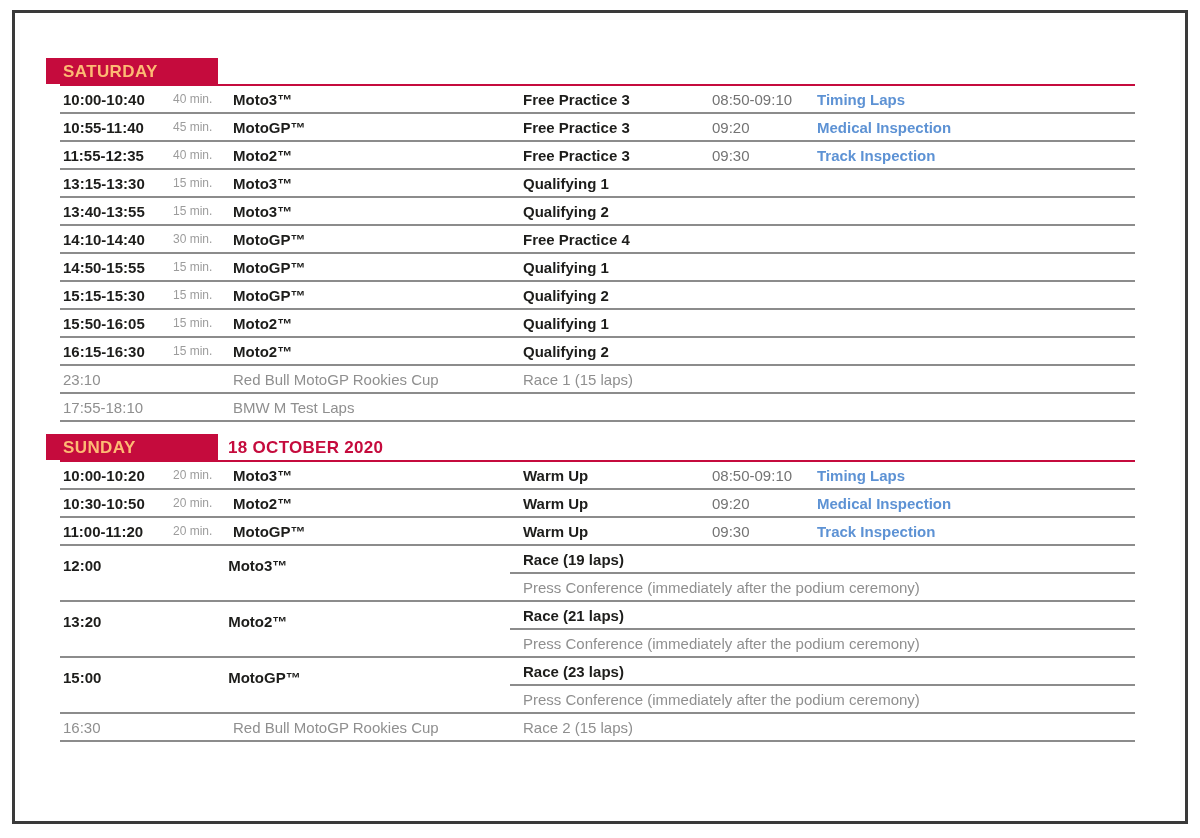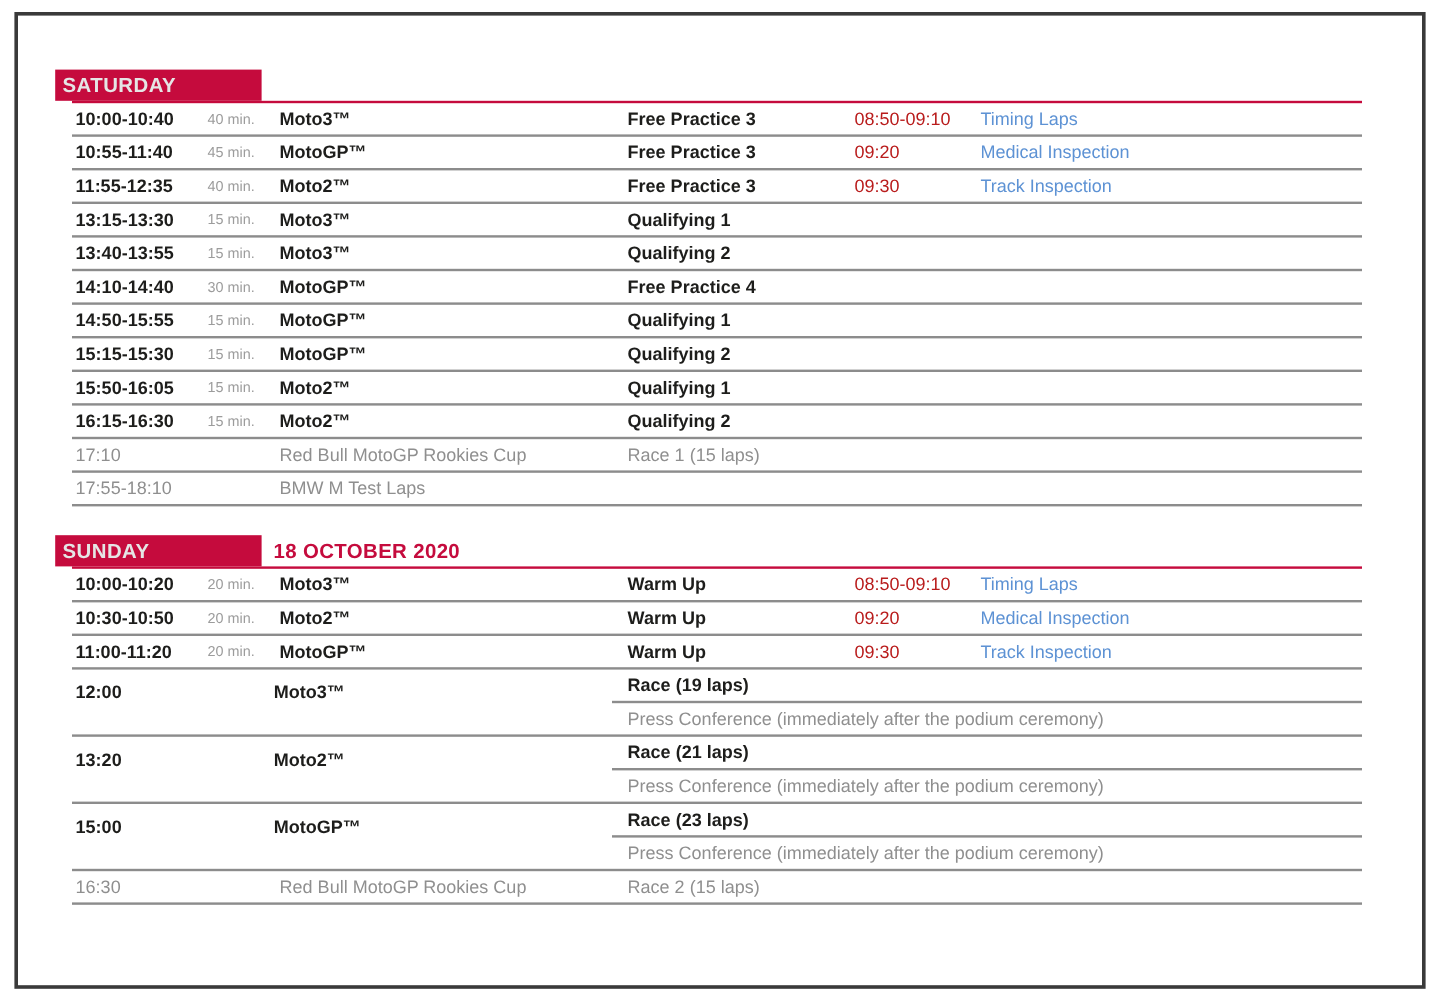--- a/index.html
+++ b/index.html
@@ -28,33 +28,33 @@
     top: 13px;
     width: 1075px;
   }
   
   .day-header {
     position: relative;
     height: 26px;
     border-bottom: 2px solid #c50b3d;
   }
   .day-header.saturday { margin-top: 45px; }
-  .day-header.sunday   { margin-top: 24px; }
+  .day-header.sunday   { margin-top: 12px; }
   .day-box {
     position: absolute;
     left: -14px;
     top: 0;
     width: 172px;
     height: 26px;
     background: #c50b3d;
-    color: #e5e5e5;
+    color: #fdba74;
     font-size: 17px;
     font-weight: 700;
     line-height: 27px;
-    padding-left: 6px;
+    padding-left: 17px;
     box-sizing: border-box;
     letter-spacing: 0.4px;
   }
   .day-date {
     position: absolute;
     left: 168px;
     top: 0;
     height: 26px;
     line-height: 28px;
     color: #c50b3d;
@@ -69,22 +69,22 @@
     height: 28px;
     box-sizing: border-box;
     border-bottom: 2px solid #8c8c8c;
     font-size: 15px;
     color: #1d1d1b;
   }
   .c-time   { width: 113px; font-weight: 700; padding-left: 3px; box-sizing: border-box; white-space: nowrap; }
   .c-dur    { width: 60px;  font-size: 12px; color: #9c9c9c; white-space: nowrap; }
   .c-class  { width: 290px; font-weight: 700; white-space: nowrap; }
   .c-event  { width: 189px; font-weight: 700; white-space: nowrap; }
-  .c-xtime  { width: 105px; color: #b91c1c; font-weight: 400; white-space: nowrap; }
-  .c-xlabel { flex: 1; color: #5d92d4; font-weight: 400; white-space: nowrap; }
+  .c-xtime  { width: 105px; color: #737373; font-weight: 400; white-space: nowrap; }
+  .c-xlabel { flex: 1; color: #5d92d4; font-weight: 700; white-space: nowrap; }
   .row.muted .c-time,
   .row.muted .c-class,
   .row.muted .c-event { color: #8f8f8f; font-weight: 400; }
   
   .row.race { border-bottom: none; align-items: stretch; }
   .race-left {
     display: flex;
     align-items: flex-end;
     width: 450px;
     box-sizing: border-box;
@@ -186,21 +186,21 @@
       </div>
       <div class="row">
         <div class="c-time">16:15-16:30</div>
         <div class="c-dur">15 min.</div>
         <div class="c-class">Moto2™</div>
         <div class="c-event">Qualifying 2</div>
         <div class="c-xtime"></div>
         <div class="c-xlabel"></div>
       </div>
       <div class="row muted">
-        <div class="c-time">17:10</div>
+        <div class="c-time">23:10</div>
         <div class="c-dur"></div>
         <div class="c-class">Red Bull MotoGP Rookies Cup</div>
         <div class="c-event">Race 1 (15 laps)</div>
         <div class="c-xtime"></div>
         <div class="c-xlabel"></div>
       </div>
       <div class="row muted">
         <div class="c-time">17:55-18:10</div>
         <div class="c-dur"></div>
         <div class="c-class">BMW M Test Laps</div>

